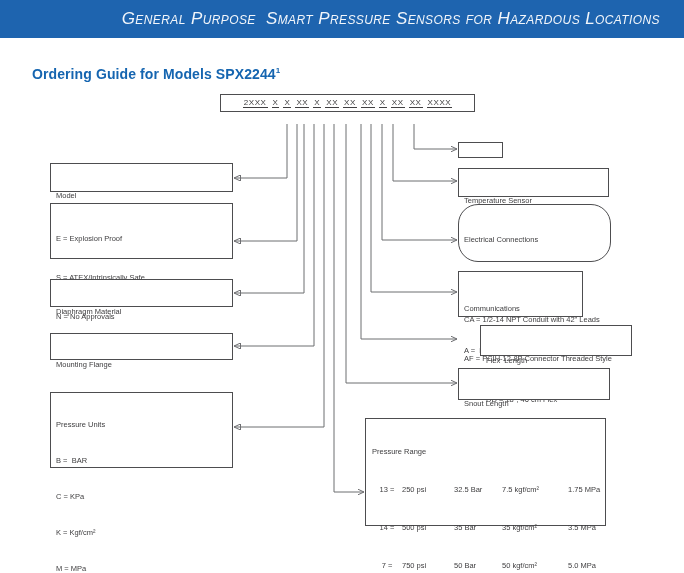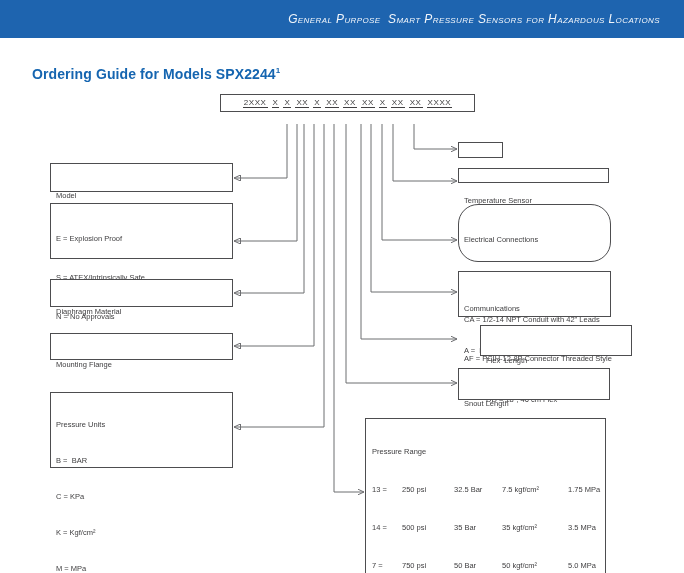--- a/index.html
+++ b/index.html
@@ -15,21 +15,21 @@
   .page{position:relative;width:684px;height:573px;background:#fff;overflow:hidden;}
 
   .banner{
     position:absolute;left:0;top:0;width:684px;height:38px;
     background:var(--banner_bg);
     display:flex;align-items:center;justify-content:flex-end;
     padding-right:24px;
   }
   .banner-text{
     color:#f2f6fb;font-style:italic;font-variant:small-caps;
-    font-size:12px;letter-spacing:0.4px;white-space:pre;font-weight:500;
+    font-size:17px;letter-spacing:0.4px;white-space:pre;font-weight:500;
   }
 
   .page-title{
     position:absolute;left:32px;top:66px;
     color:var(--title_color);font-size:14px;font-weight:bold;letter-spacing:0.1px;
   }
   .page-title sup{font-size:8px;}
 
   .code-box{
     position:absolute;left:220px;top:94px;width:255px;height:18px;
@@ -51,29 +51,29 @@
     padding:2px 5px;white-space:pre;
   }
   .obox .bt,.obox .bl{display:block;}
 
   .b-model{left:50px;top:163px;width:183px;height:29px;line-height:12.2px;}
   .b-approval{left:50px;top:203px;width:183px;height:56px;}
   .b-diaphragm{left:50px;top:279px;width:183px;height:28px;line-height:12px;}
   .b-mounting{left:50px;top:333px;width:183px;height:27px;line-height:11.5px;}
   .b-punits{left:50px;top:392px;width:183px;height:76px;line-height:12px;}
   .b-option{left:458px;top:142px;width:45px;height:16px;padding:1px 4px;line-height:12px;}
-  .b-tsensor{left:458px;top:168px;width:151px;height:15px;line-height:12.2px;}
+  .b-tsensor{left:458px;top:168px;width:151px;height:29px;line-height:12.2px;}
   .b-elec{left:458px;top:204px;width:153px;height:58px;line-height:13.2px;border-radius:20px;}
-  .b-comm{left:458px;top:271px;width:153px;height:46px;line-height:14px;}
+  .b-comm{left:458px;top:271px;width:125px;height:46px;line-height:14px;}
   .b-flex{left:458px;top:325px;width:152px;height:31px;line-height:13px;margin-left:22px;}
   .b-snout{left:458px;top:368px;width:152px;height:32px;line-height:13px;}
 
-  .b-prange{left:365px;top:418px;width:241px;height:156px;line-height:12.6px;padding:2px 6px;}
+  .b-prange{left:365px;top:418px;width:241px;height:108px;line-height:12.6px;padding:2px 6px;}
   .pr-row{display:grid;grid-template-columns:30px 52px 48px 66px 1fr;line-height:12.6px;}
-  .pr-row .c0{text-align:left;}
+  .pr-row .c0{text-align:center;}
   .pr-row .c1,.pr-row .c2,.pr-row .c3,.pr-row .c4{text-align:left;}
 </style>
 </head>
 <body>
 
 <div class="page">
 
   <div class="banner">
     <span class="banner-text">General Purpose  Smart Pressure Sensors for Hazardous Locations</span>
   </div>

